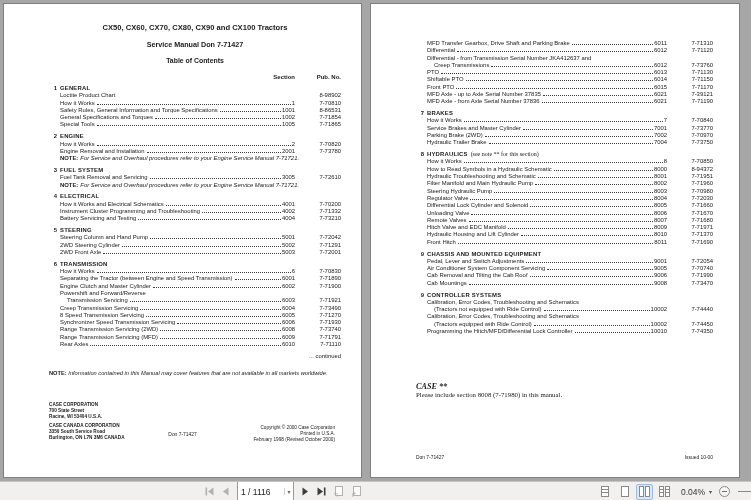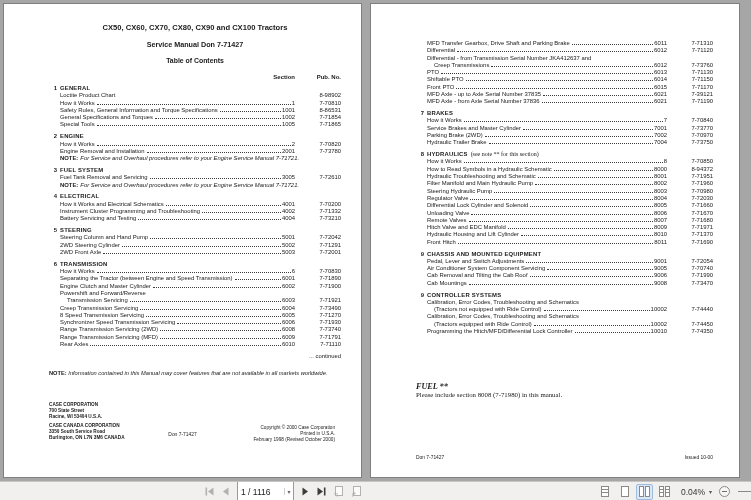--- a/index.html
+++ b/index.html
@@ -546,21 +546,21 @@
             <div class="srow entry">
               <span class="t">Programming the Hitch/MFD/Differential Lock Controller</span>
               <span class="leader"></span>
               <span class="sec">10010</span>
               <span class="pub">7-74350</span>
             </div>
           </div>
         </div>
     </div>
     <div class="note2">
-      <div class="nh">FUEL **</div>
+      <div class="nh">CASE **</div>
       <div class="nt">Please include section 8008 (7-71980) in this manual.</div>
     </div>
     <div class="fl">Don 7-71427</div>
     <div class="fr">Issued 10-00</div>
   </div>
 </div>
 
 <div class="statusbar">
   <div class="sb-center">
     <div class="navbtn">

